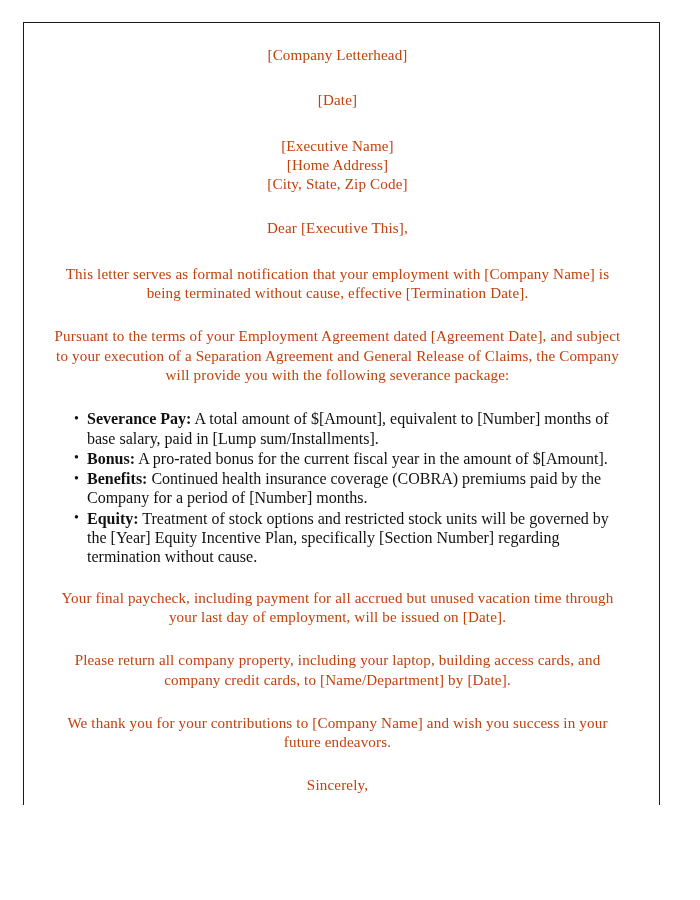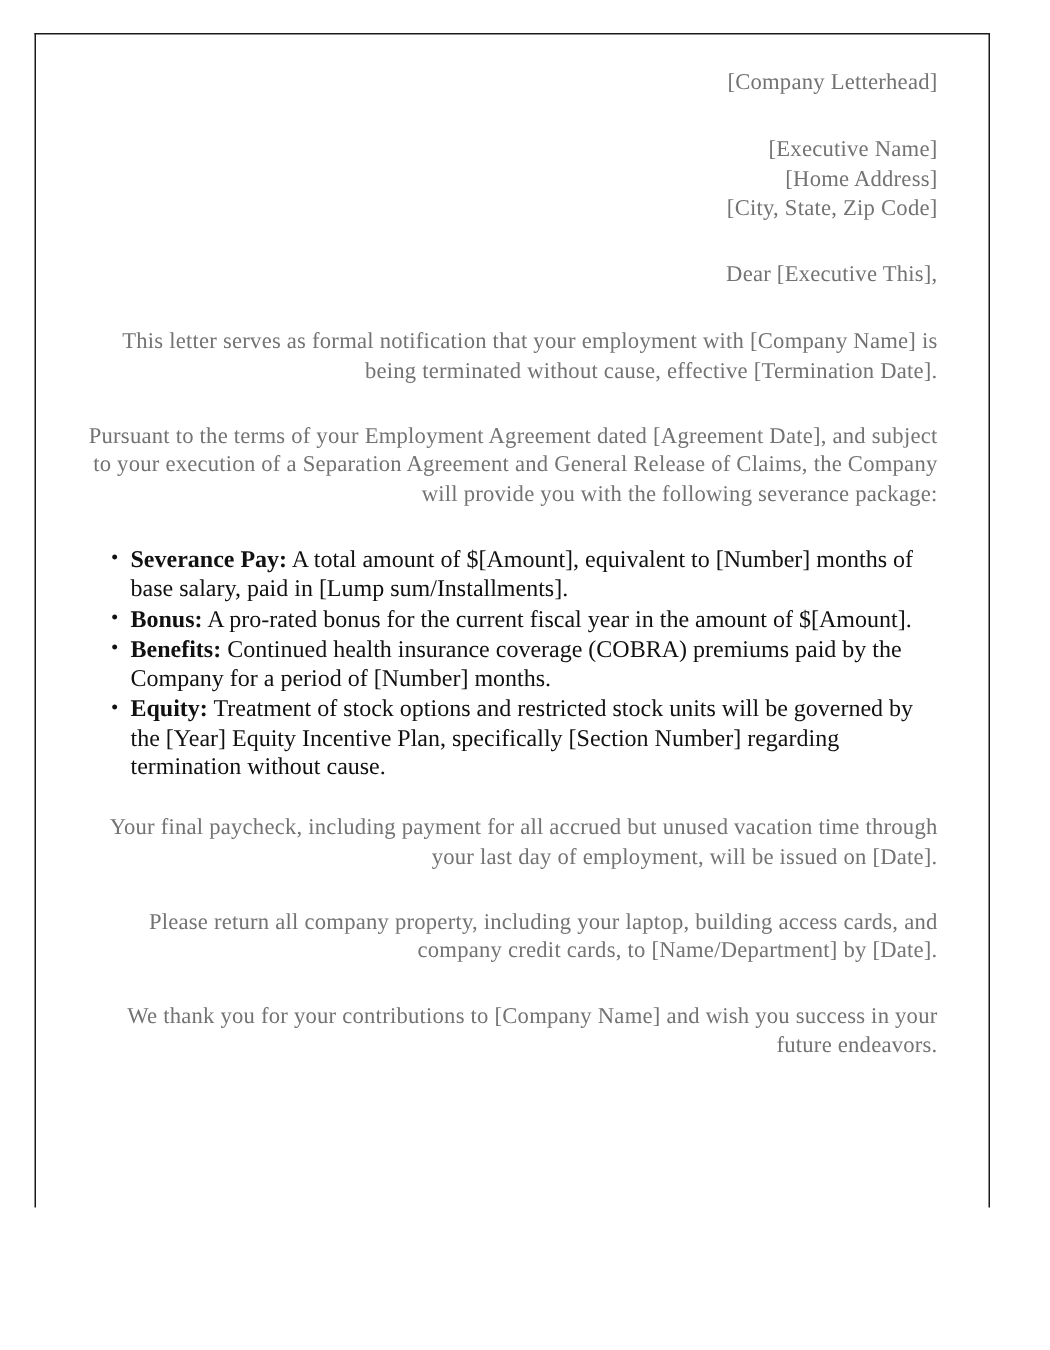--- a/index.html
+++ b/index.html
@@ -37,23 +37,23 @@
     position: absolute;
     left: 26px;
     top: 23px;
     width: 575px;
   }
 
   .line,
   .para {
     font-size: 15.1px;
     line-height: 19.3px;
-    text-align: right;
+    text-align: center;
     margin: 0;
-    color: #737373;
+    color: #c2410c;
     letter-spacing: 0.01em;
   }
 
   
   .blk-letterhead { margin: 0 0 26px 0; }
   .blk-date       { margin: 0 0 26px 0; }
   .blk-address    { margin: 0 0 25px 0; }
   .blk-salutation { margin: 0 0 26px 0; }
   .para           { margin: 0 0 24px 0; }
   .para.tight-before-list { }
@@ -89,20 +89,23 @@
 </head>
 <body>
 
 <div id="page-sheet">
   <div id="letter-body">
 
     <div class="blk-letterhead">
       <p class="line">[Company Letterhead]</p>
     </div>
 
+    <div class="blk-date">
+      <p class="line">[Date]</p>
+    </div>
 
     <div class="blk-address">
       <p class="line">[Executive Name]</p>
       <p class="line">[Home Address]</p>
       <p class="line">[City, State, Zip Code]</p>
     </div>
 
     <div class="blk-salutation">
       <p class="line">Dear [Executive This],</p>
     </div>
@@ -126,15 +129,18 @@
       </li>
     </ul>
 
     <p class="para">Your final paycheck, including payment for all accrued but unused vacation time through your last day of employment, will be issued on [Date].</p>
 
     <p class="para">Please return all company property, including your laptop, building access cards, and company credit cards, to [Name/Department] by [Date].</p>
 
 
     <p class="para">We thank you for your contributions to [Company Name] and wish you success in your future endeavors.</p>
 
+    <div class="closing-sincerely">
+      <p class="line">Sincerely,</p>
+    </div>
 
   </div>
 </div>
 
 </body></html>

